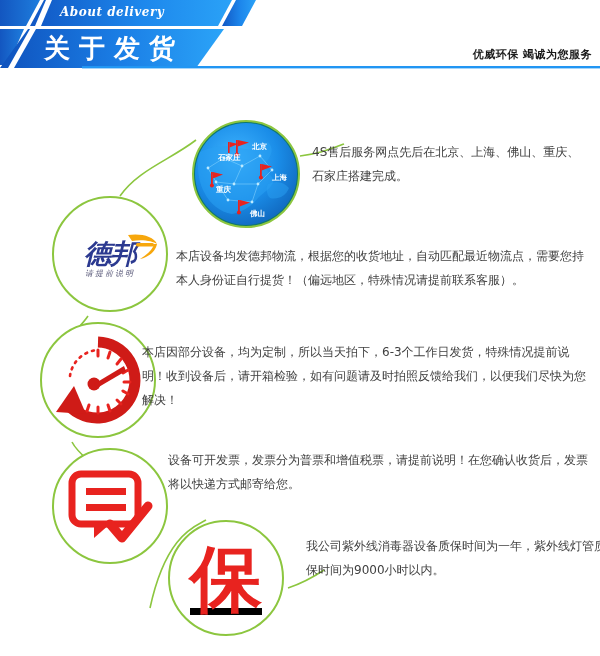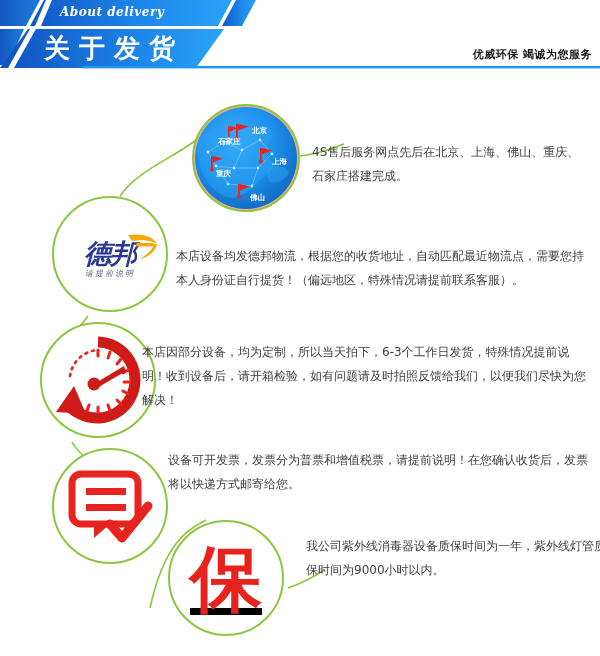--- a/index.html
+++ b/index.html
@@ -40,24 +40,24 @@
   .node{
     position:absolute;border-radius:50%;
     background:#ffffff;
     border:2px solid #8cc63f;
     box-sizing:border-box;
     display:flex;align-items:center;justify-content:center;
     overflow:hidden;
     text-decoration:underline;
   }
   .globe-wrap{
-    position:absolute;left:192px;top:104px;
+    position:absolute;left:192px;top:120px;
     width:108px;height:108px;border-radius:50%;
     border:2px solid #8cc63f;box-sizing:border-box;
-    overflow:hidden;background:#fca5a5;
+    overflow:hidden;background:#0f766e;
   }
   .globe-inner{position:absolute;left:0;top:0;width:104px;height:104px;}
 
   .node-deppon{left:52px;top:196px;width:116px;height:116px;}
   .node-clock{left:40px;top:322px;width:116px;height:116px;}
   .node-invoice{left:52px;top:448px;width:116px;height:116px;}
   .node-bao{left:168px;top:520px;width:116px;height:116px;}
 
   
   .deppon{position:relative;width:112px;height:112px;}

